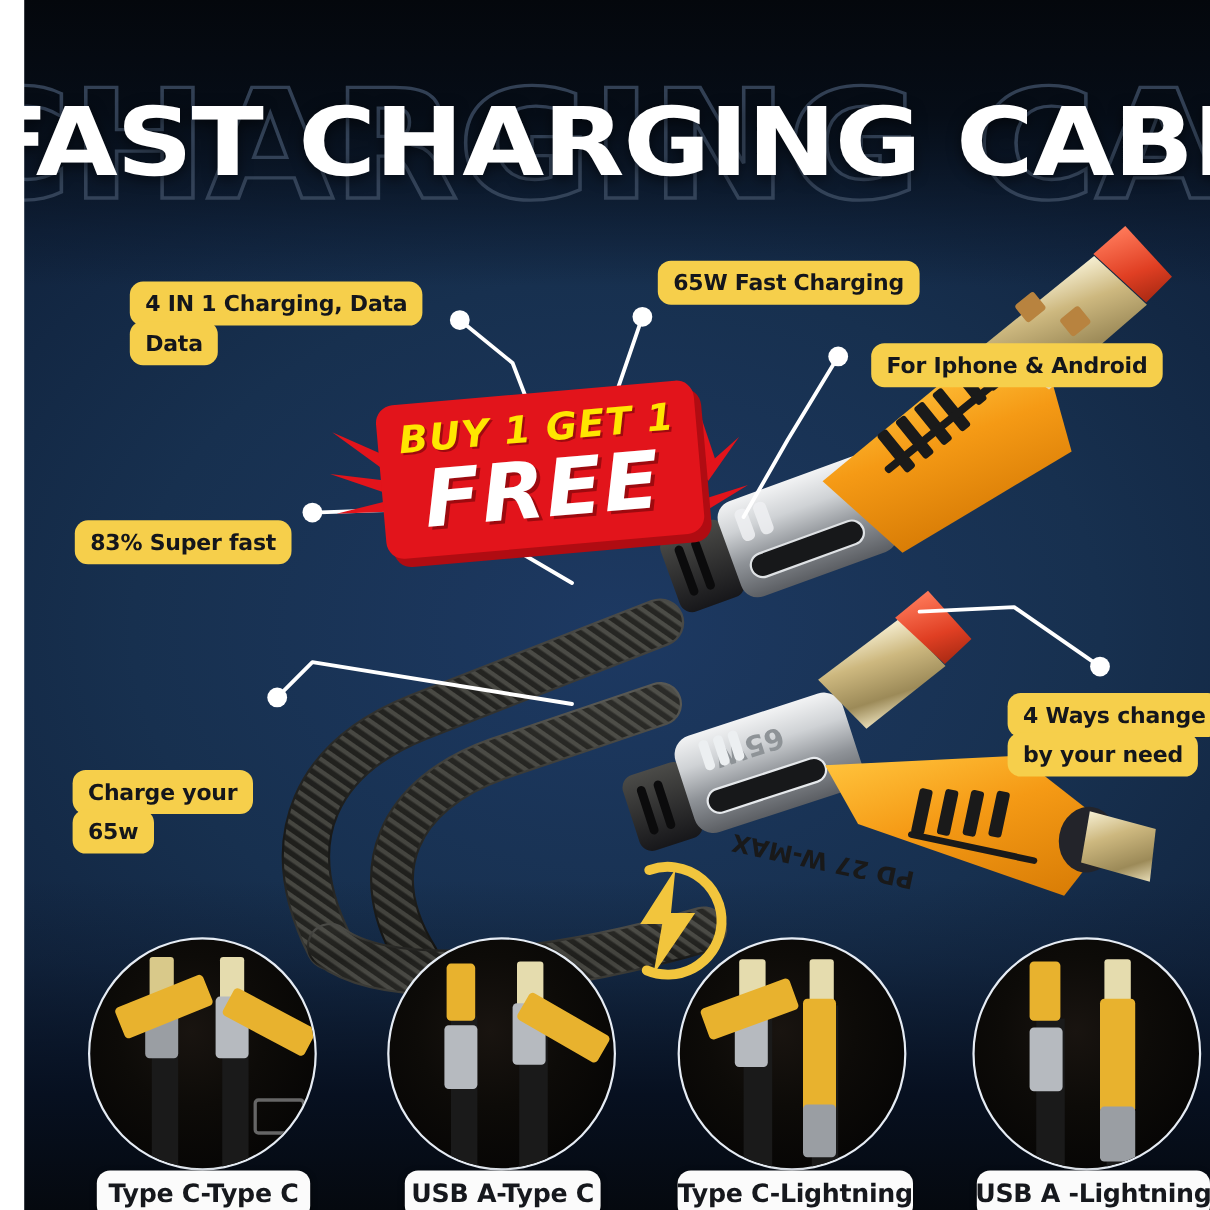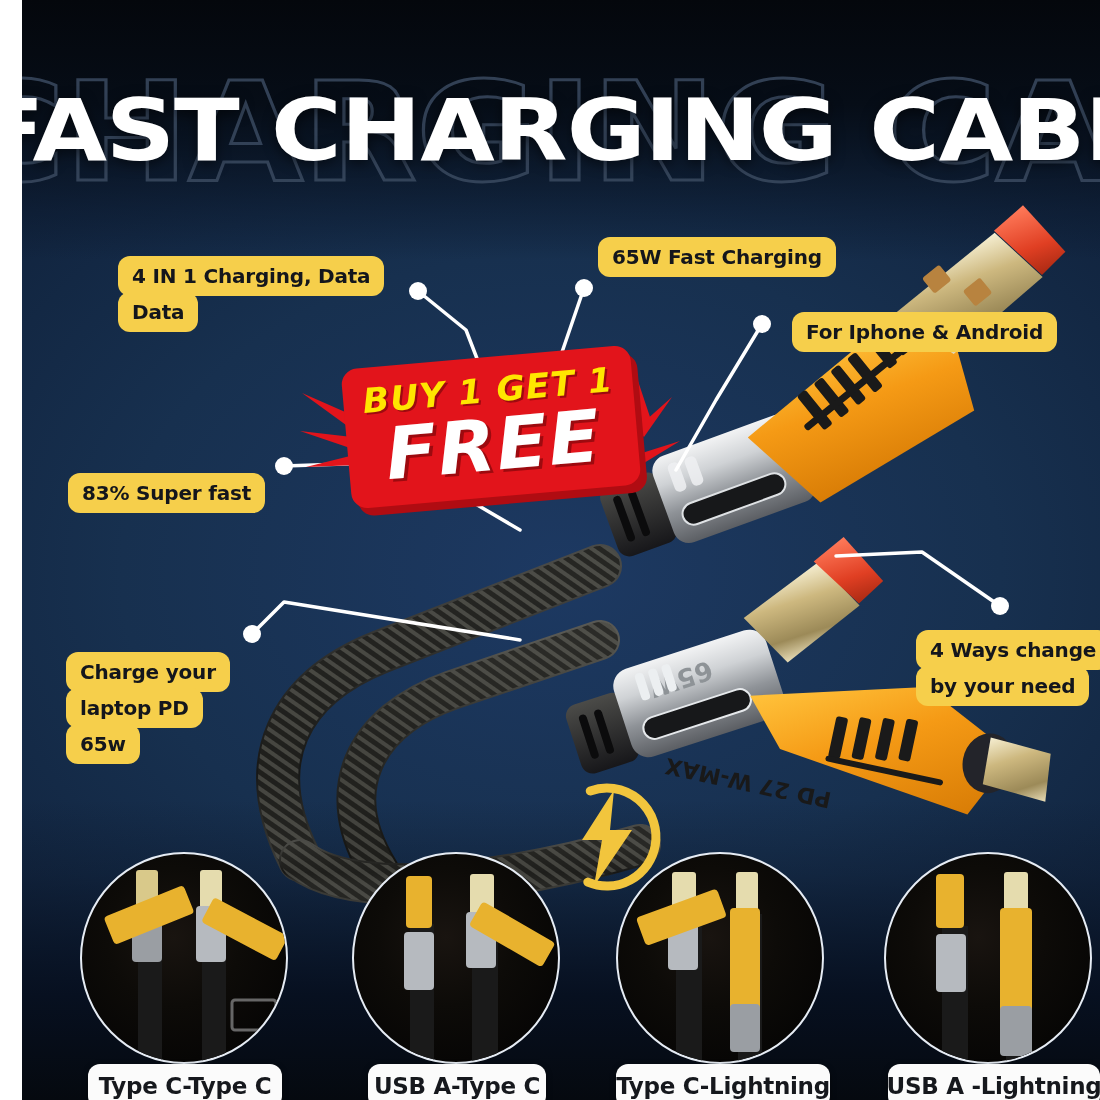--- a/index.html
+++ b/index.html
@@ -326,23 +326,22 @@
   </div>
 
   <div class="ylabel" style="left:778px; top:312px;margin-left:14px;">
     <span class="ln">For Iphone &amp; Android</span>
   </div>
 
   <div class="ylabel" style="left:68px; top:473px;">
     <span class="ln">83% Super fast</span>
   </div>
 
-  <div class="ylabel" style="left:66px; top:652px;text-align:right;">
+  <div class="ylabel" style="left:66px; top:700px;text-align:right;">
     <span class="ln">Charge your</span>
-    <span class="ln">laptop PD</span>
     <span class="ln">65w</span>
   </div>
 
   <div class="ylabel" style="left:916px; top:630px;">
     <span class="ln">4 Ways change</span>
     <span class="ln">by your need</span>
   </div>
 
   <div class="promo-wrap">
     <svg class="burst" viewBox="0 0 380 170">

